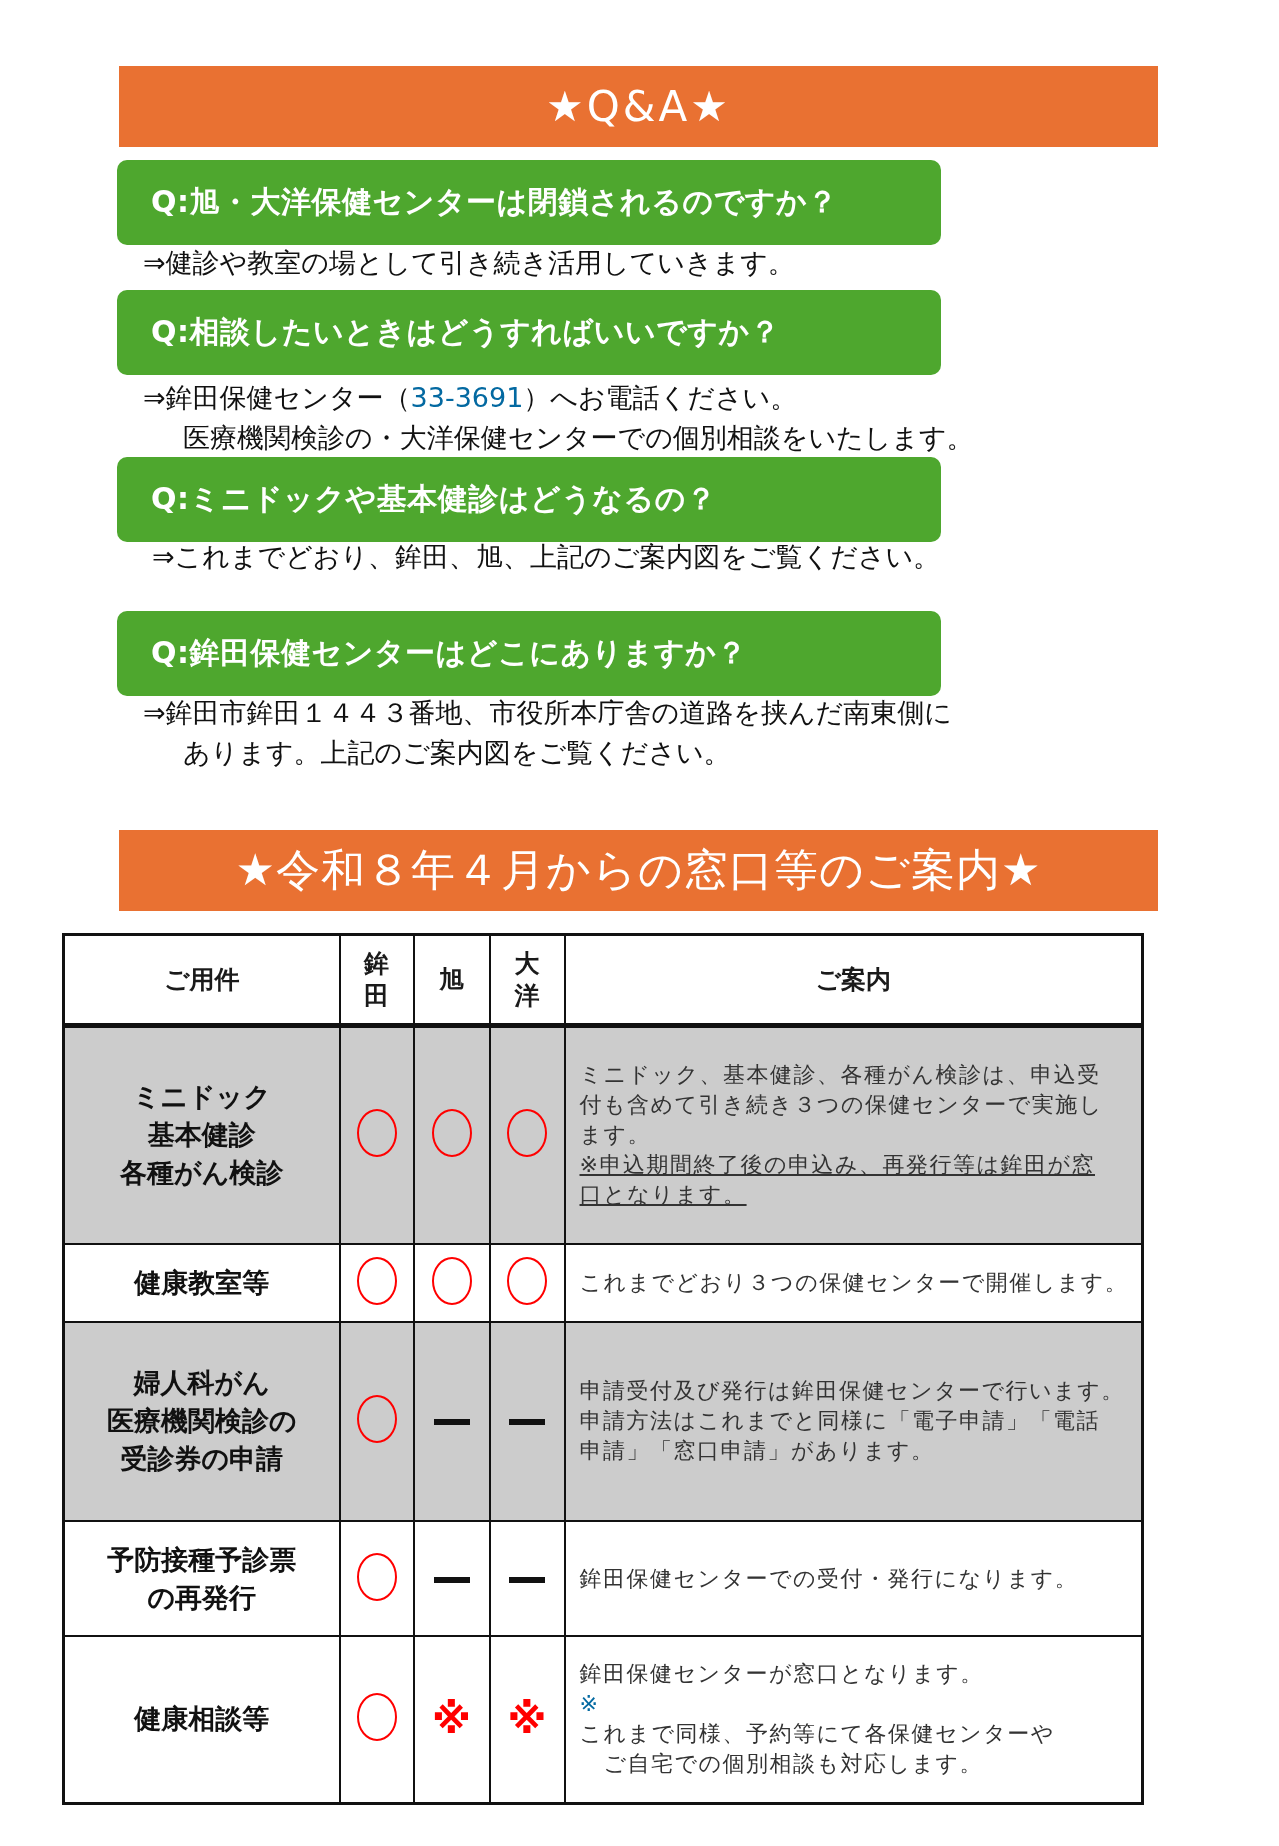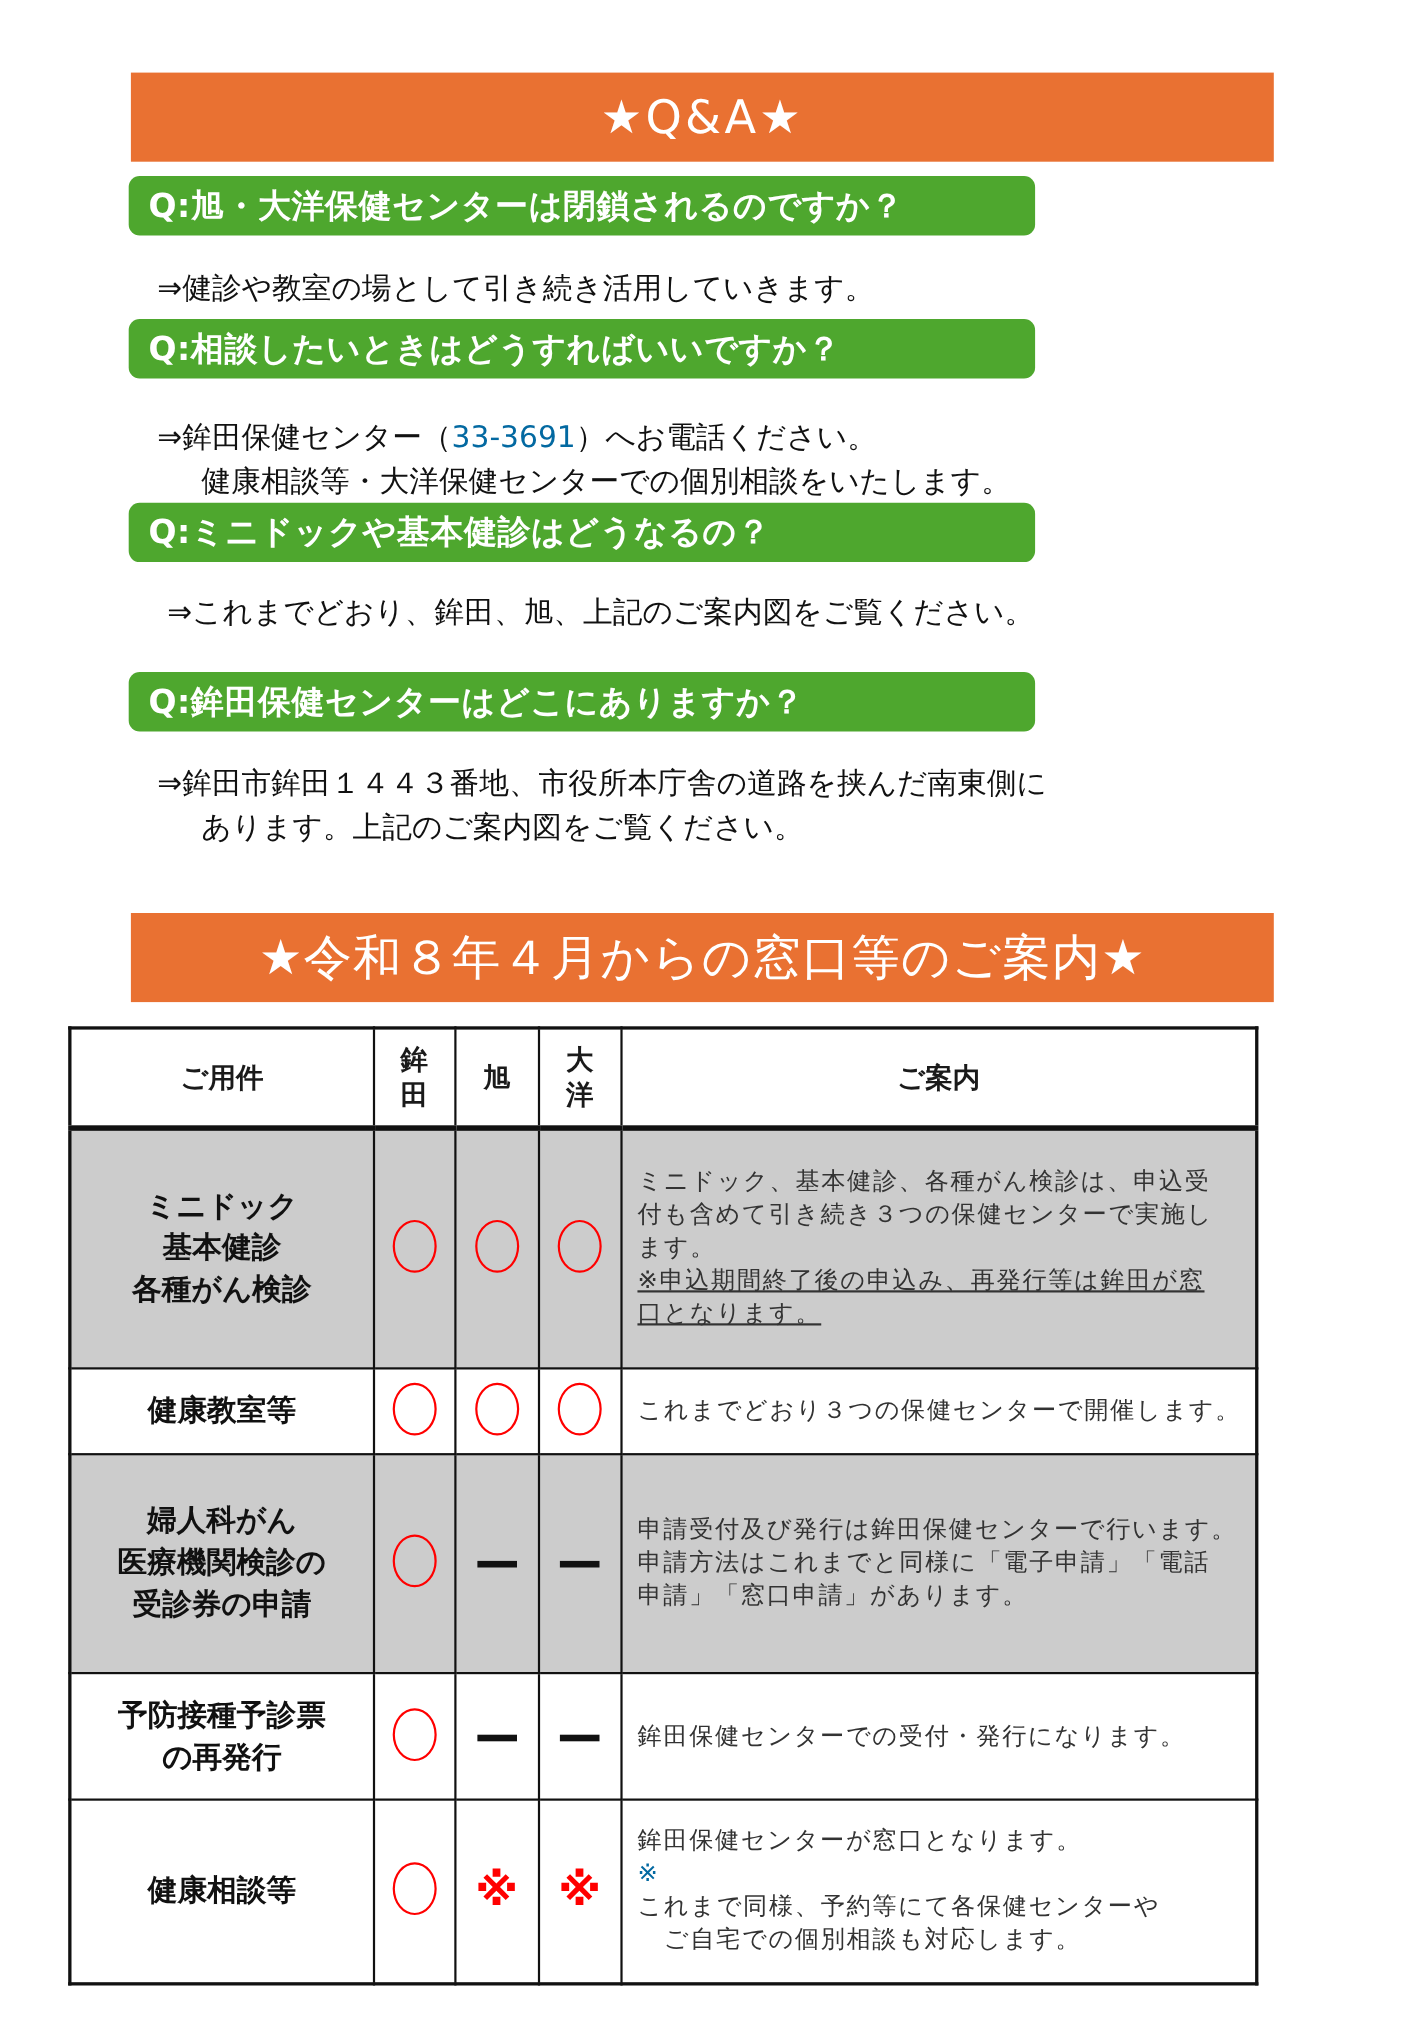--- a/index.html
+++ b/index.html
@@ -8,23 +8,23 @@
 
   .orange-bar {
     position: absolute; left: 119px; width: 1039px; background: #e97132;
     color: #ffffff; display: flex; align-items: center; justify-content: center;
     font-family: "DejaVu Sans", sans-serif; font-weight: normal;
   }
   #qa-header { top: 66px; height: 81px; font-size: 42px; letter-spacing: 3px; }
   #window-header { top: 830px; height: 81px; font-size: 44px; letter-spacing: 1px; }
 
   .q-bar {
-    position: absolute; left: 117px; width: 824px; height: 54px;
+    position: absolute; left: 117px; width: 824px; height: 85px;
     background: #4ea72e; border-radius: 10px; color: #ffffff;
-    display: flex; align-items: center; padding-left: 18px;
+    display: flex; align-items: center; padding-left: 34px;
     font-family: "DejaVu Sans", sans-serif; font-weight: bold; font-size: 30px;
     letter-spacing: 0.5px;
   }
   .answer {
     position: absolute; left: 143px; font-size: 27px; line-height: 40px; color: #111;
     white-space: nowrap;
   }
   .answer .indent { padding-left: 40px; display: block; }
   .red { color: #0369a1; }
 
@@ -69,21 +69,21 @@
 <div id="qa-header" class="orange-bar">★Q&amp;A★</div>
 
 <div class="q-bar" style="top:160px;">Q:旭・大洋保健センターは閉鎖されるのですか？</div>
 <div class="answer" style="top:243px;">
   <span>⇒健診や教室の場として引き続き活用していきます。</span>
 </div>
 
 <div class="q-bar" style="top:290px;">Q:相談したいときはどうすればいいですか？</div>
 <div class="answer" style="top:378px;">
   <span>⇒鉾田保健センター（</span><span class="red">33-3691</span><span>）へお電話ください。</span>
-  <span class="indent" style="padding-left:40px;">健康相談等・大洋保健センターでの個別相談をいたします。</span>
+  <span class="indent" style="padding-left:40px;">医療機関検診の・大洋保健センターでの個別相談をいたします。</span>
 </div>
 
 <div class="q-bar" style="top:457px;">Q:ミニドックや基本健診はどうなるの？</div>
 <div class="answer" style="top:537px; left:152px;">
   <span>⇒これまでどおり、鉾田、旭、上記のご案内図をご覧ください。</span>
 </div>
 
 <div class="q-bar" style="top:611px;">Q:鉾田保健センターはどこにありますか？</div>
 <div class="answer" style="top:693px;">
   <span>⇒鉾田市鉾田１４４３番地、市役所本庁舎の道路を挟んだ南東側に</span>

